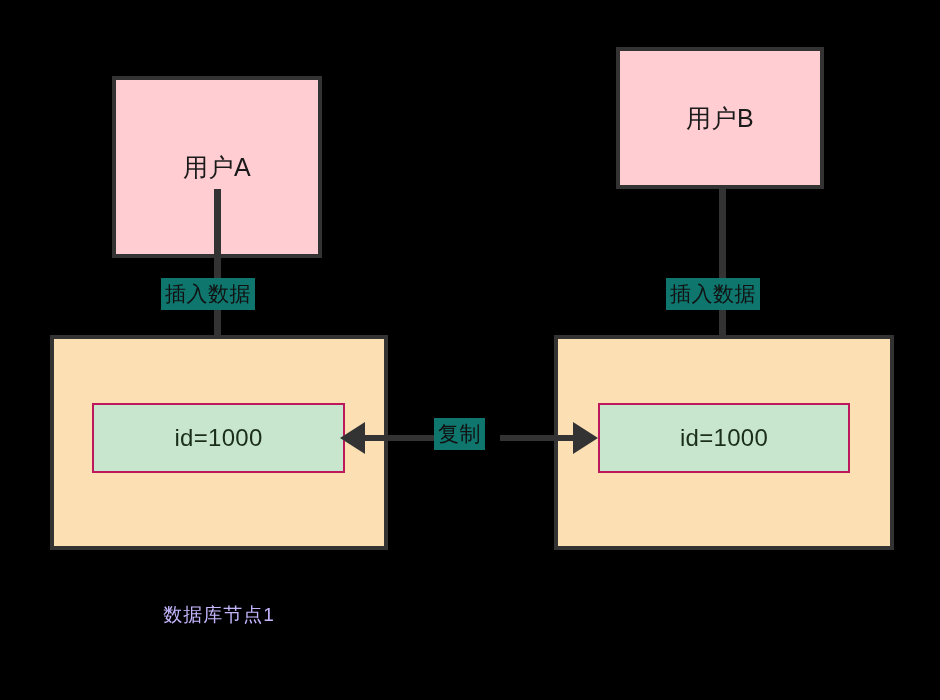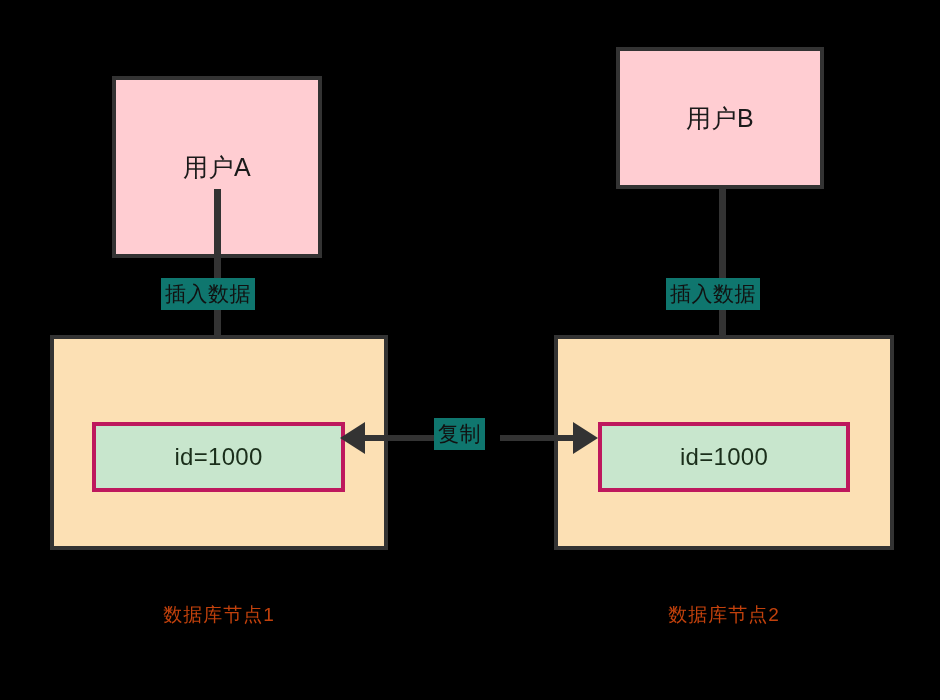--- a/index.html
+++ b/index.html
@@ -41,31 +41,30 @@
 
   .db-box {
     background: #fce0b4;
     border: 4px solid #333333;
     align-items: flex-start;
     justify-content: flex-start;
   }
 
   .record-box {
     background: #c8e6cd;
-    border: 4px solid #be185d;
+    border: 2px solid #be185d;
     font-size: 24px;
     color: #1a2e1a;
     letter-spacing: 0.3px;
-    margin-top: 19px;
   }
 
   .db-caption {
     position: absolute;
     font-size: 19px;
-    color: #c2410c;
+    color: #c4b5fd;
     text-align: center;
     white-space: nowrap;
     letter-spacing: 1px;
   }
 
   
   .v-line {
     position: absolute;
     width: 7px;
     background: #333333;
@@ -143,21 +142,20 @@
   </div>
 
   <div class="db-caption" style="left:50px; top:602px; width:338px;">数据库节点1</div>
 
   <div class="node db-box" style="left:554px; top:335px; width:340px; height:215px;"></div>
 
   <div class="node record-box" style="left:598px; top:403px; width:252px; height:70px;">
     <span>id=1000</span>
   </div>
 
-  <div class="db-caption" style="left:554px; top:602px; width:340px;">数据库节点2</div>
 
   <div class="h-arrowhead-left" style="left:340px; top:422px;"></div>
   <div class="h-line" style="left:365px; top:435px; width:73px;"></div>
   <div class="edge-label" style="left:434px; top:418px;">复制</div>
   <div class="h-line" style="left:500px; top:435px; width:73px;"></div>
   <div class="h-arrowhead-right" style="left:573px; top:422px;"></div>
 
 </div>
 
 </body></html>

